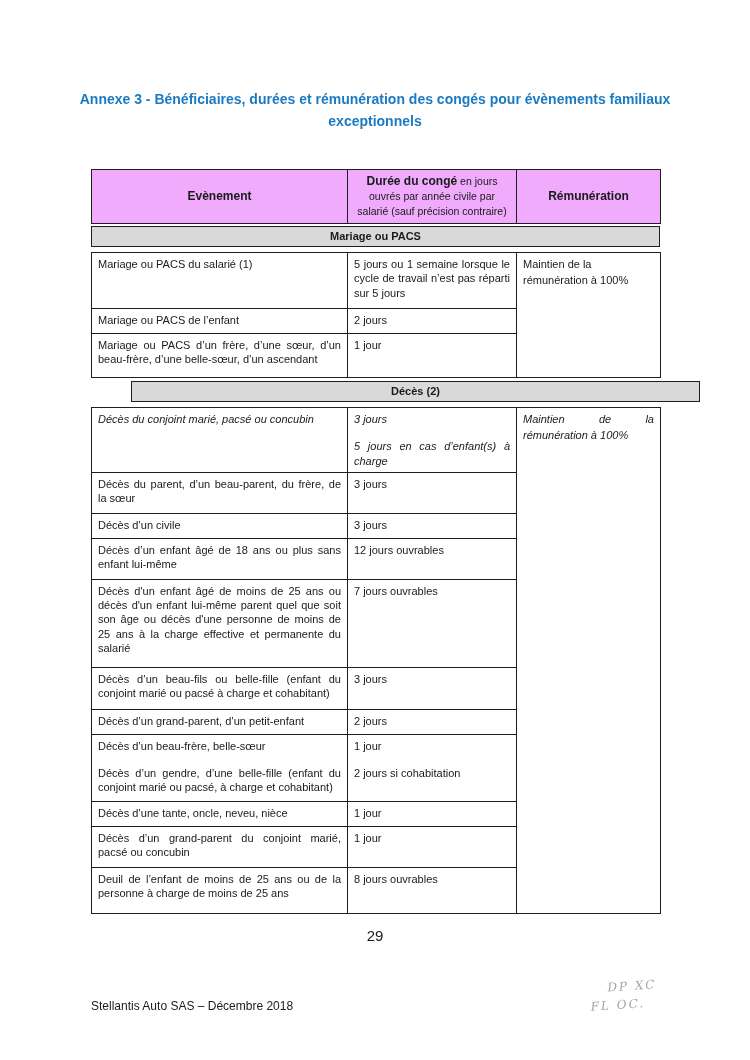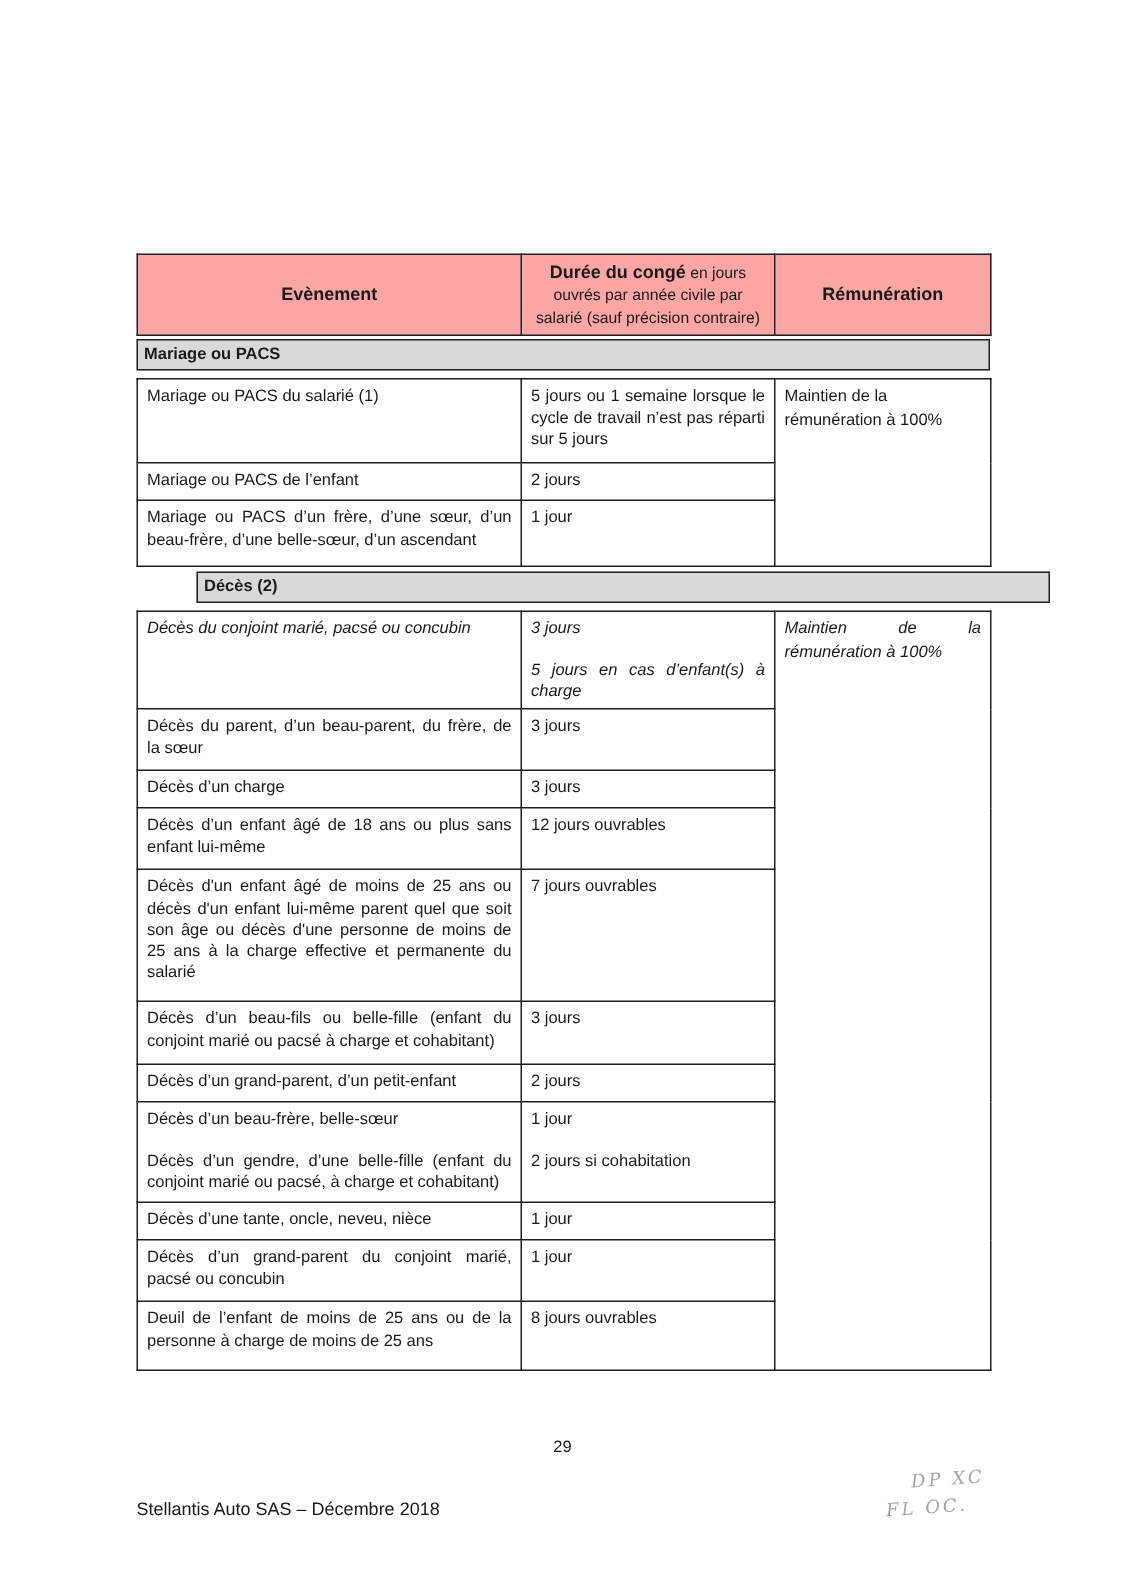--- a/index.html
+++ b/index.html
@@ -21,28 +21,28 @@
   .tablewrap{position:absolute;top:169px;left:91px;width:569px;}
   table.t{
     border-collapse:collapse;table-layout:fixed;width:569px;
     font-size:11px;line-height:1.3;
   }
   table.t td, table.t th{
     border:1px solid #1f1f1f;padding:4px 6px;vertical-align:top;
     box-sizing:border-box;word-wrap:break-word;
   }
   tr.head th{
-    background:#fca5a5;text-align:center;vertical-align:middle;
+    background:#f0abfc;text-align:center;vertical-align:middle;
     font-weight:bold;font-size:12px;height:53px;line-height:1.25;
   }
   .hdr-sub{font-weight:normal;font-size:10.5px;}
   .secbar{
     box-sizing:border-box;width:569px;height:21px;
     border:1px solid #1f1f1f;background:#d9d9d9;
-    font-weight:bold;font-size:11px;padding:3px 4px;
+    font-weight:bold;font-size:11px;padding:3px 4px;text-align:center;
   }
   .gap5{height:5px;}
   .mt2{margin-top:2px;}
   .mt3{margin-top:3px;margin-left:40px;}
 
   td.ev{text-align:justify;margin-top:35px;}
   td.du{text-align:justify;}
   td.rem{line-height:1.45;}
   td.rem-mid{vertical-align:middle;text-align:left;}
   td.rem-top{vertical-align:top;padding-top:48px;text-align:justify;}
@@ -55,39 +55,40 @@
   tr.rh42 > td{height:42px;}
   tr.rh44 > td{height:44px;}
   tr.rh46 > td{height:46px;}
   tr.rh56 > td{height:56px;}
   tr.rh64 > td{height:64px;font-style:italic;}
   tr.rh67 > td{height:67px;}
   tr.rh88 > td{height:88px;}
 
   
   .pagenum{
-    position:absolute;top:959px;left:0;width:750px;
-    text-align:center;font-size:11px;
+    position:absolute;top:927px;left:0;width:750px;
+    text-align:center;font-size:15px;
   }
   .docref{
     position:absolute;top:999px;left:91px;font-size:12px;
   }
   .handwriting{
     position:absolute;top:976px;left:590px;width:110px;
     color:#a5a5a5;font-style:italic;font-family:"DejaVu Serif",serif;
     font-size:12px;line-height:1.5;letter-spacing:2px;
     transform:rotate(-4deg);
   }
   .handwriting .l1{margin-left:18px;}
 </style>
 </head>
 <body>
 
 <div class="page">
 
+  <div class="title">Annexe 3 - Bénéficiaires, durées et rémunération des congés pour évènements familiaux exceptionnels</div>
 
   <div class="tablewrap">
 
     <table class="t">
       <colgroup>
           <col style="width:256px">
           <col style="width:169px">
           <col style="width:144px">
         </colgroup>
       <tbody>
@@ -141,21 +142,21 @@
           <p>3 jours</p>
           <p>5 jours en cas d’enfant(s) à charge</p>
         </td>
         <td class="rem rem-top" rowspan="11">Maintien de la rémunération à 100%</td>
       </tr>
       <tr class="rh41">
         <td class="ev">Décès du parent, d’un beau-parent, du frère, de la sœur</td>
         <td class="du">3 jours</td>
       </tr>
       <tr class="rh25">
-        <td class="ev">Décès d’un charge</td>
+        <td class="ev">Décès d’un civile</td>
         <td class="du">3 jours</td>
       </tr>
       <tr class="rh41">
         <td class="ev">Décès d’un enfant âgé de 18 ans ou plus sans enfant lui-même</td>
         <td class="du">12 jours ouvrables</td>
       </tr>
       <tr class="rh88">
         <td class="ev">Décès d'un enfant âgé de moins de 25 ans ou décès d'un enfant lui-même parent quel que soit son âge ou décès d'une personne de moins de 25 ans à la charge effective et permanente du salarié</td>
         <td class="du">7 jours ouvrables</td>
       </tr>

